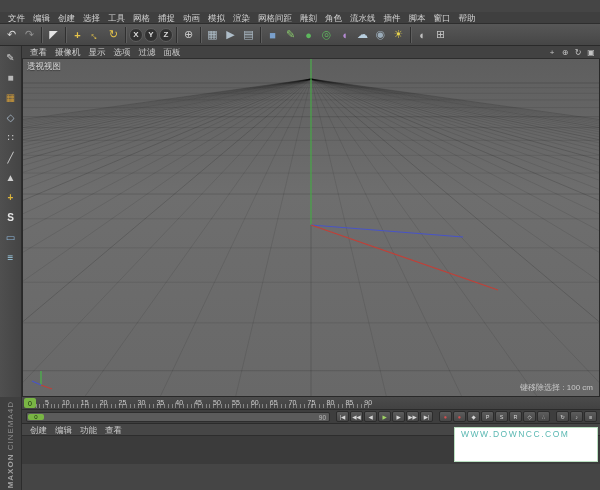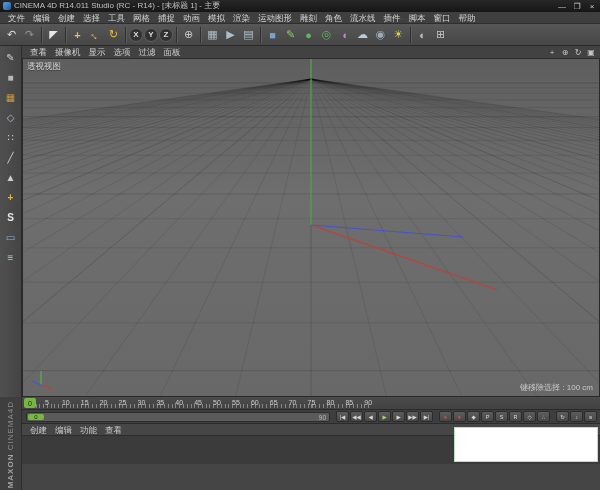--- a/index.html
+++ b/index.html
@@ -60,42 +60,33 @@
 
   .brand{position:absolute;left:0;top:397px;width:22px;bottom:0;background:#3f3f3f;border-right:1px solid #2c2c2c;display:flex;align-items:flex-end;justify-content:center;padding-bottom:2px;}
   .brand-text{writing-mode:vertical-rl;transform:rotate(180deg);color:#8f8f8f;font-size:8px;letter-spacing:1px;line-height:10px;}
   .brand-text b{color:#a2a2a2;}
 </style>
 </head>
 <body>
 
 <div id="app">
 
-  <div class="titlebar">
-    <span class="app-icon"></span>
-    <span class="title">CINEMA 4D R14.011 Studio (RC - R14) - [未标题 1] - 主要</span>
-    <span class="winbtns">
-      <span class="wbtn">—</span>
-      <span class="wbtn">❐</span>
-      <span class="wbtn">×</span>
-    </span>
-  </div>
 
   <div class="menubar" id="menubarEl">
       <span class="menu-item">文件</span>
       <span class="menu-item">编辑</span>
       <span class="menu-item">创建</span>
       <span class="menu-item">选择</span>
       <span class="menu-item">工具</span>
       <span class="menu-item">网格</span>
       <span class="menu-item">捕捉</span>
       <span class="menu-item">动画</span>
       <span class="menu-item">模拟</span>
       <span class="menu-item">渲染</span>
-      <span class="menu-item">运动图形</span>
+      <span class="menu-item">网格间距</span>
       <span class="menu-item">雕刻</span>
       <span class="menu-item">角色</span>
       <span class="menu-item">流水线</span>
       <span class="menu-item">插件</span>
       <span class="menu-item">脚本</span>
       <span class="menu-item">窗口</span>
       <span class="menu-item">帮助</span>
     </div>
 
   <div class="toolbar" id="toolbarEl">
@@ -311,20 +302,21 @@
   </div>
 
   <div class="bottom">
     <div class="mat-menus" id="matMenusEl">
         <span class="mat-menu-item">创建</span>
         <span class="mat-menu-item">编辑</span>
         <span class="mat-menu-item">功能</span>
         <span class="mat-menu-item">查看</span>
       </div>
     <div class="watermark">
+      <div class="wm-url">WWW.DOWNCC.COM</div>
     </div>
   </div>
 
 
   <div class="brand">
     <span class="brand-text"><b>MAXON</b>&nbsp;<span>CINEMA4D</span></span>
   </div>
 
 </div>
 

